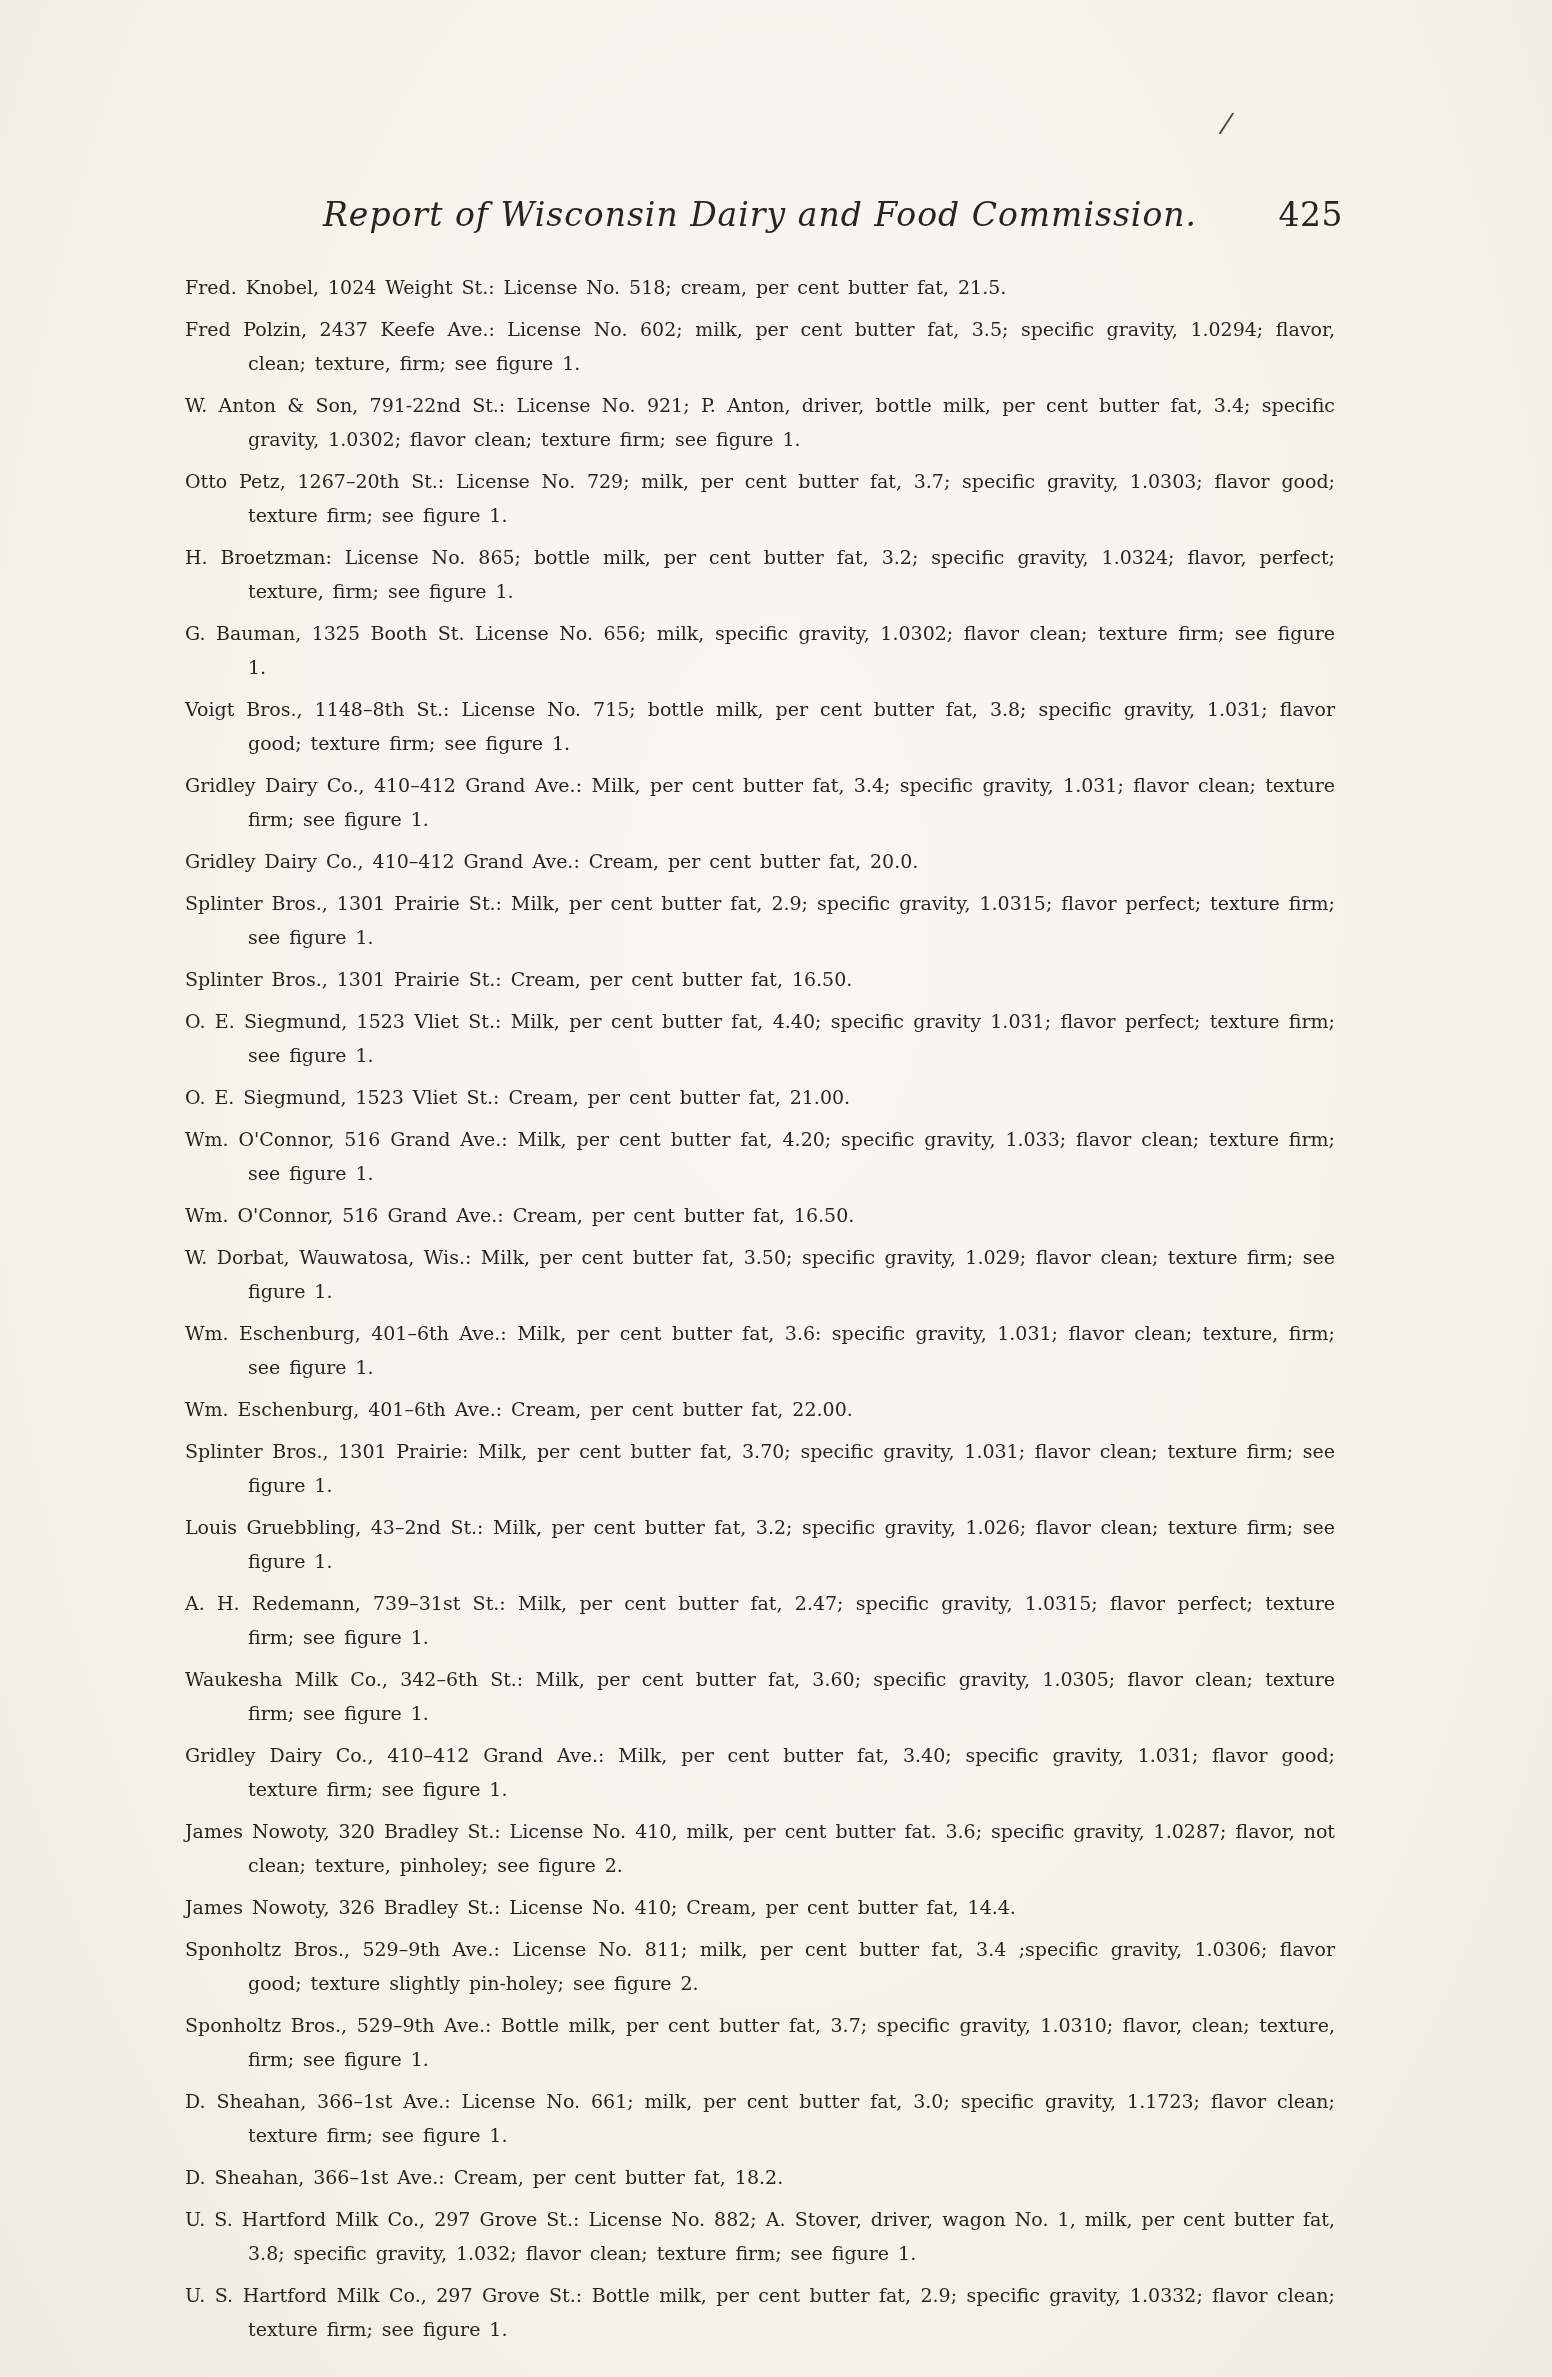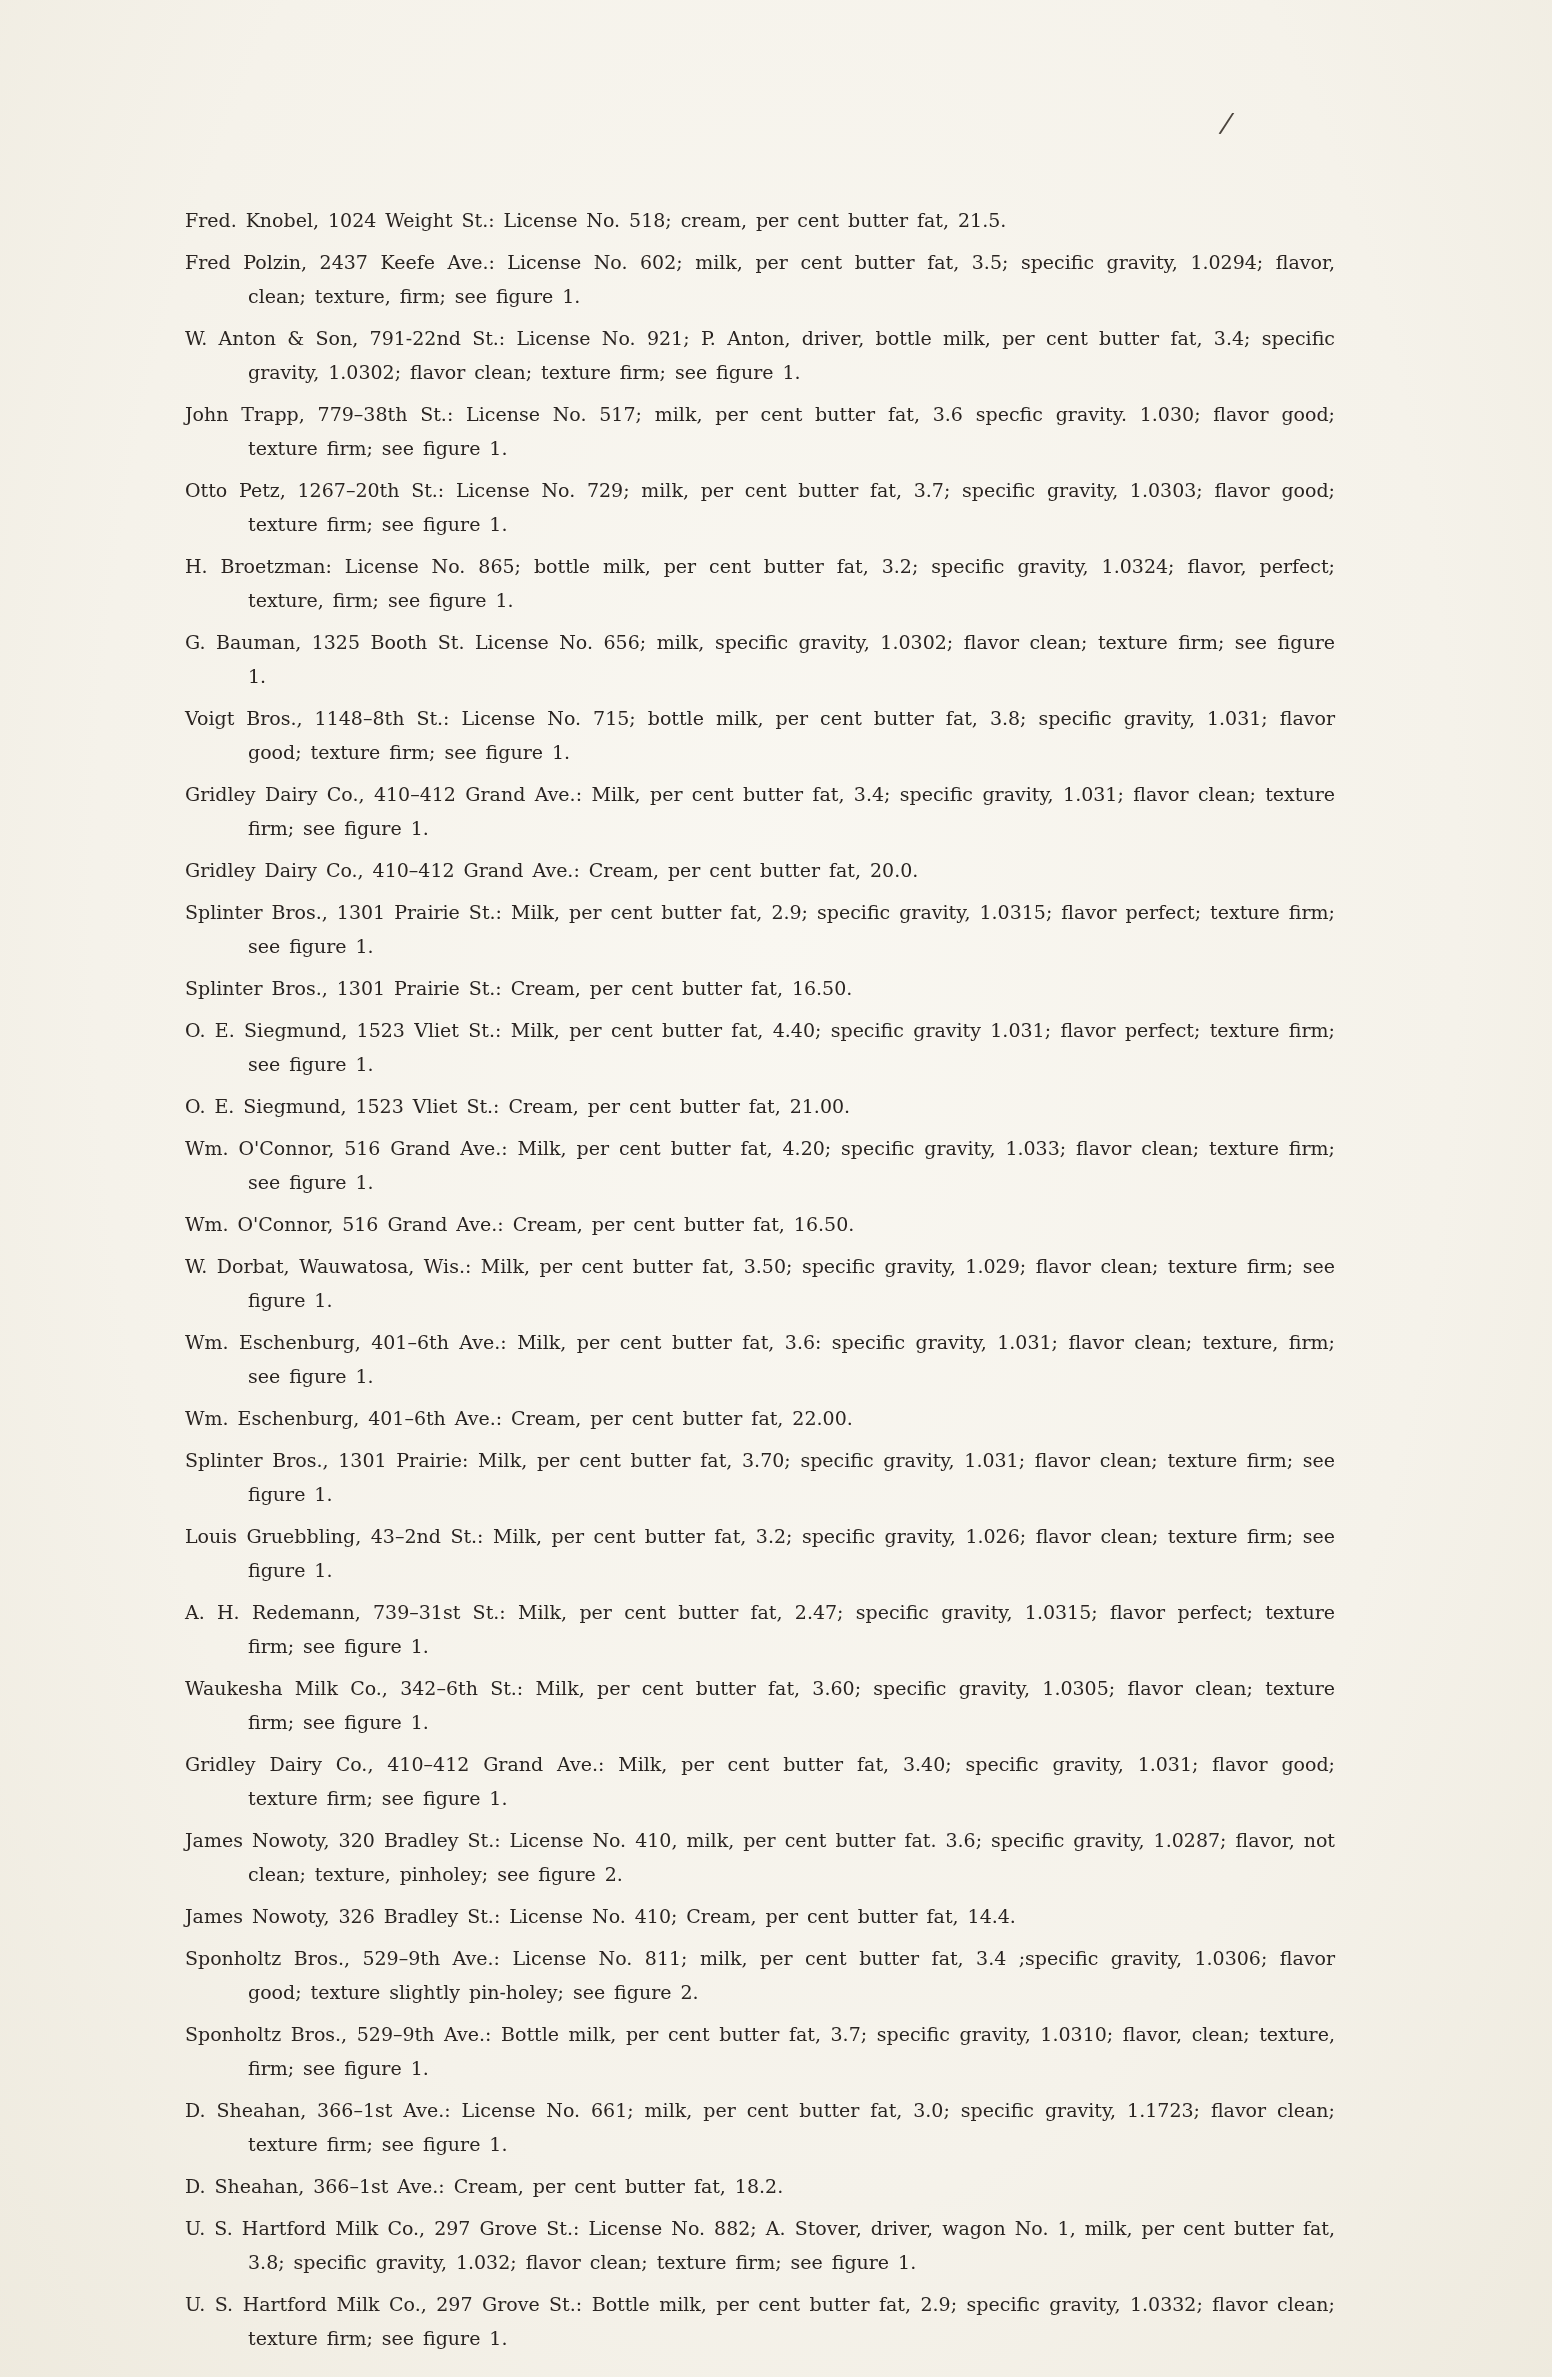--- a/index.html
+++ b/index.html
@@ -51,30 +51,33 @@
     font-style: italic;
     color: #4c453e;
     transform: rotate(6deg);
   }
 </style>
 </head>
 <body>
 
 <div class="page">
 
+  <header class="page-header">
+    <span class="header-title">Report of Wisconsin Dairy and Food Commission.</span>
+    <span class="page-number">425</span>
+  </header>
 
   <section class="entries">
 
       <p>Fred. Knobel, 1024 Weight St.:  License No. 518; cream, per cent butter fat, 21.5.</p>
 
       <p>Fred Polzin, 2437 Keefe Ave.:  License No. 602; milk, per cent butter fat, 3.5; specific gravity, 1.0294; flavor, clean; texture, firm; see figure 1.</p>
 
       <p>W. Anton &amp; Son, 791-22nd St.:  License No. 921; P. Anton, driver, bottle milk, per cent butter fat, 3.4; specific gravity, 1.0302; flavor clean; texture firm; see figure 1.</p>
 
-      <p>John Trapp, 779–38th St.:  License No. 517; milk, per cent butter fat, 3.6 specfic gravity. 1.030; flavor good; texture firm; see figure 1.</p>
 
       <p>Otto Petz, 1267–20th St.:  License No. 729; milk, per cent butter fat, 3.7; specific gravity, 1.0303; flavor good; texture firm; see figure 1.</p>
 
       <p>H. Broetzman:  License No. 865; bottle milk, per cent butter fat, 3.2; specific gravity, 1.0324; flavor, perfect; texture, firm; see figure 1.</p>
 
       <p>G. Bauman, 1325 Booth St.  License No. 656; milk, specific gravity, 1.0302; flavor clean; texture firm; see figure 1.</p>
 
       <p>Voigt Bros., 1148–8th St.:  License No. 715; bottle milk, per cent butter fat, 3.8; specific gravity, 1.031; flavor good; texture firm; see figure 1.</p>
 
       <p>Gridley Dairy Co., 410–412 Grand Ave.:  Milk, per cent butter fat, 3.4; specific gravity, 1.031; flavor clean; texture firm; see figure 1.</p>

